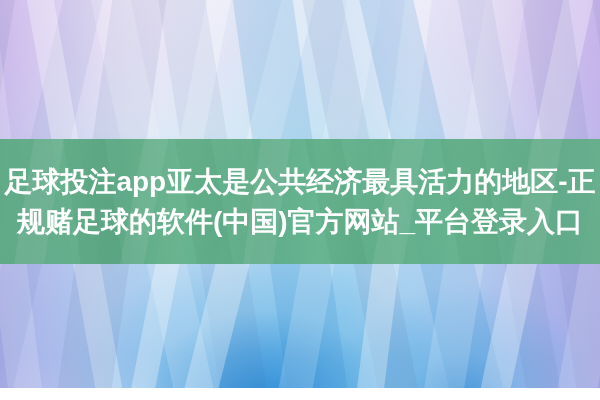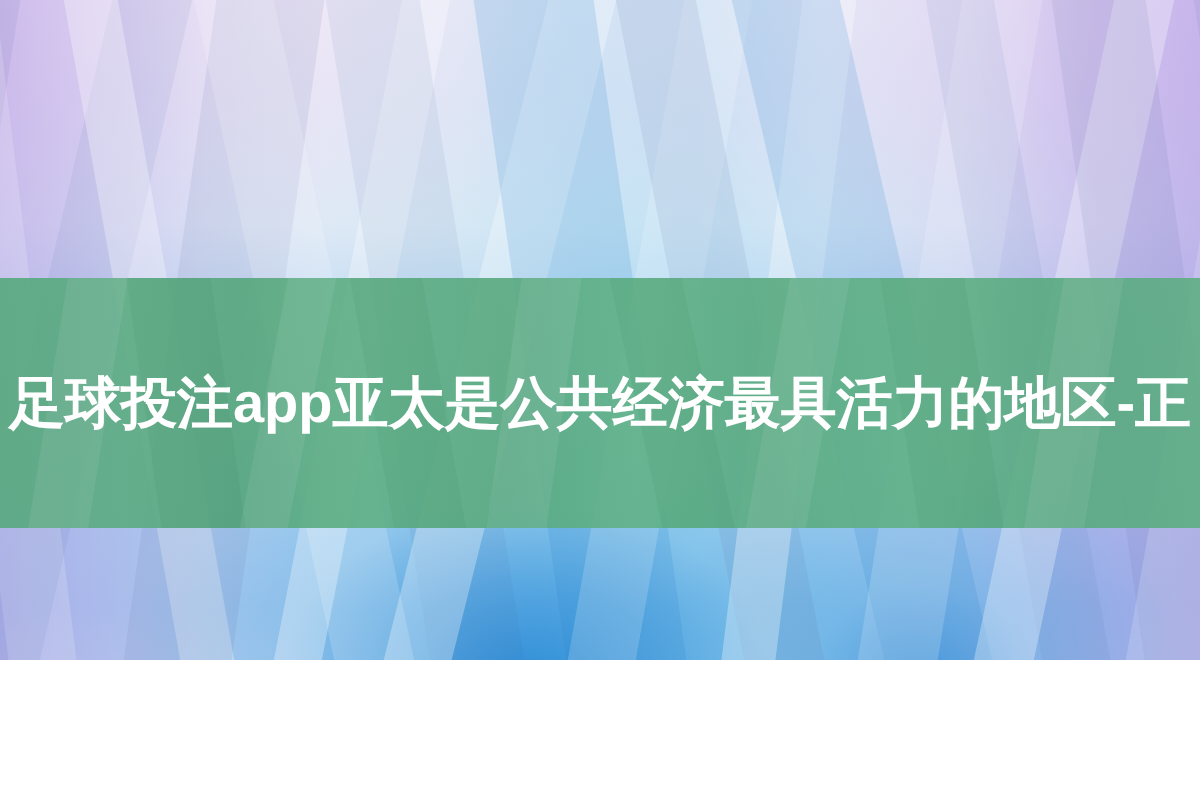--- a/index.html
+++ b/index.html
@@ -7,21 +7,21 @@
     padding: 0;
     background: #ffffff;
   }
   body {
     font-family: "Liberation Sans", "DejaVu Sans", sans-serif;
   }
 
   #banner {
     position: relative;
     width: 600px;
-    height: 330px;
+    height: 388px;
     overflow: hidden;
     background: #cfe0f2;
   }
 
   
   .layer {
     position: absolute;
     inset: 0;
     pointer-events: none;
   }
@@ -200,15 +200,16 @@
       <div class="gs" style="left:42%;  width:5%;  transform:skewX(-8deg);"></div>
       <div class="gs dk" style="left:53%;  width:6%;  transform:skewX(12deg);"></div>
       <div class="gs" style="left:64%;  width:5%;  transform:skewX(-10deg);"></div>
       <div class="gs dk" style="left:75%;  width:7%;  transform:skewX(9deg);"></div>
       <div class="gs" style="left:87%;  width:5%;  transform:skewX(-9deg);"></div>
     </div>
   </div>
 
   <div class="title-wrap">
     <div class="title-line">足球投注app亚太是公共经济最具活力的地区-正</div>
+    <div class="title-line">规赌足球的软件(中国)官方网站_平台登录入口</div>
   </div>
 
 </div>
 
 </body></html>

